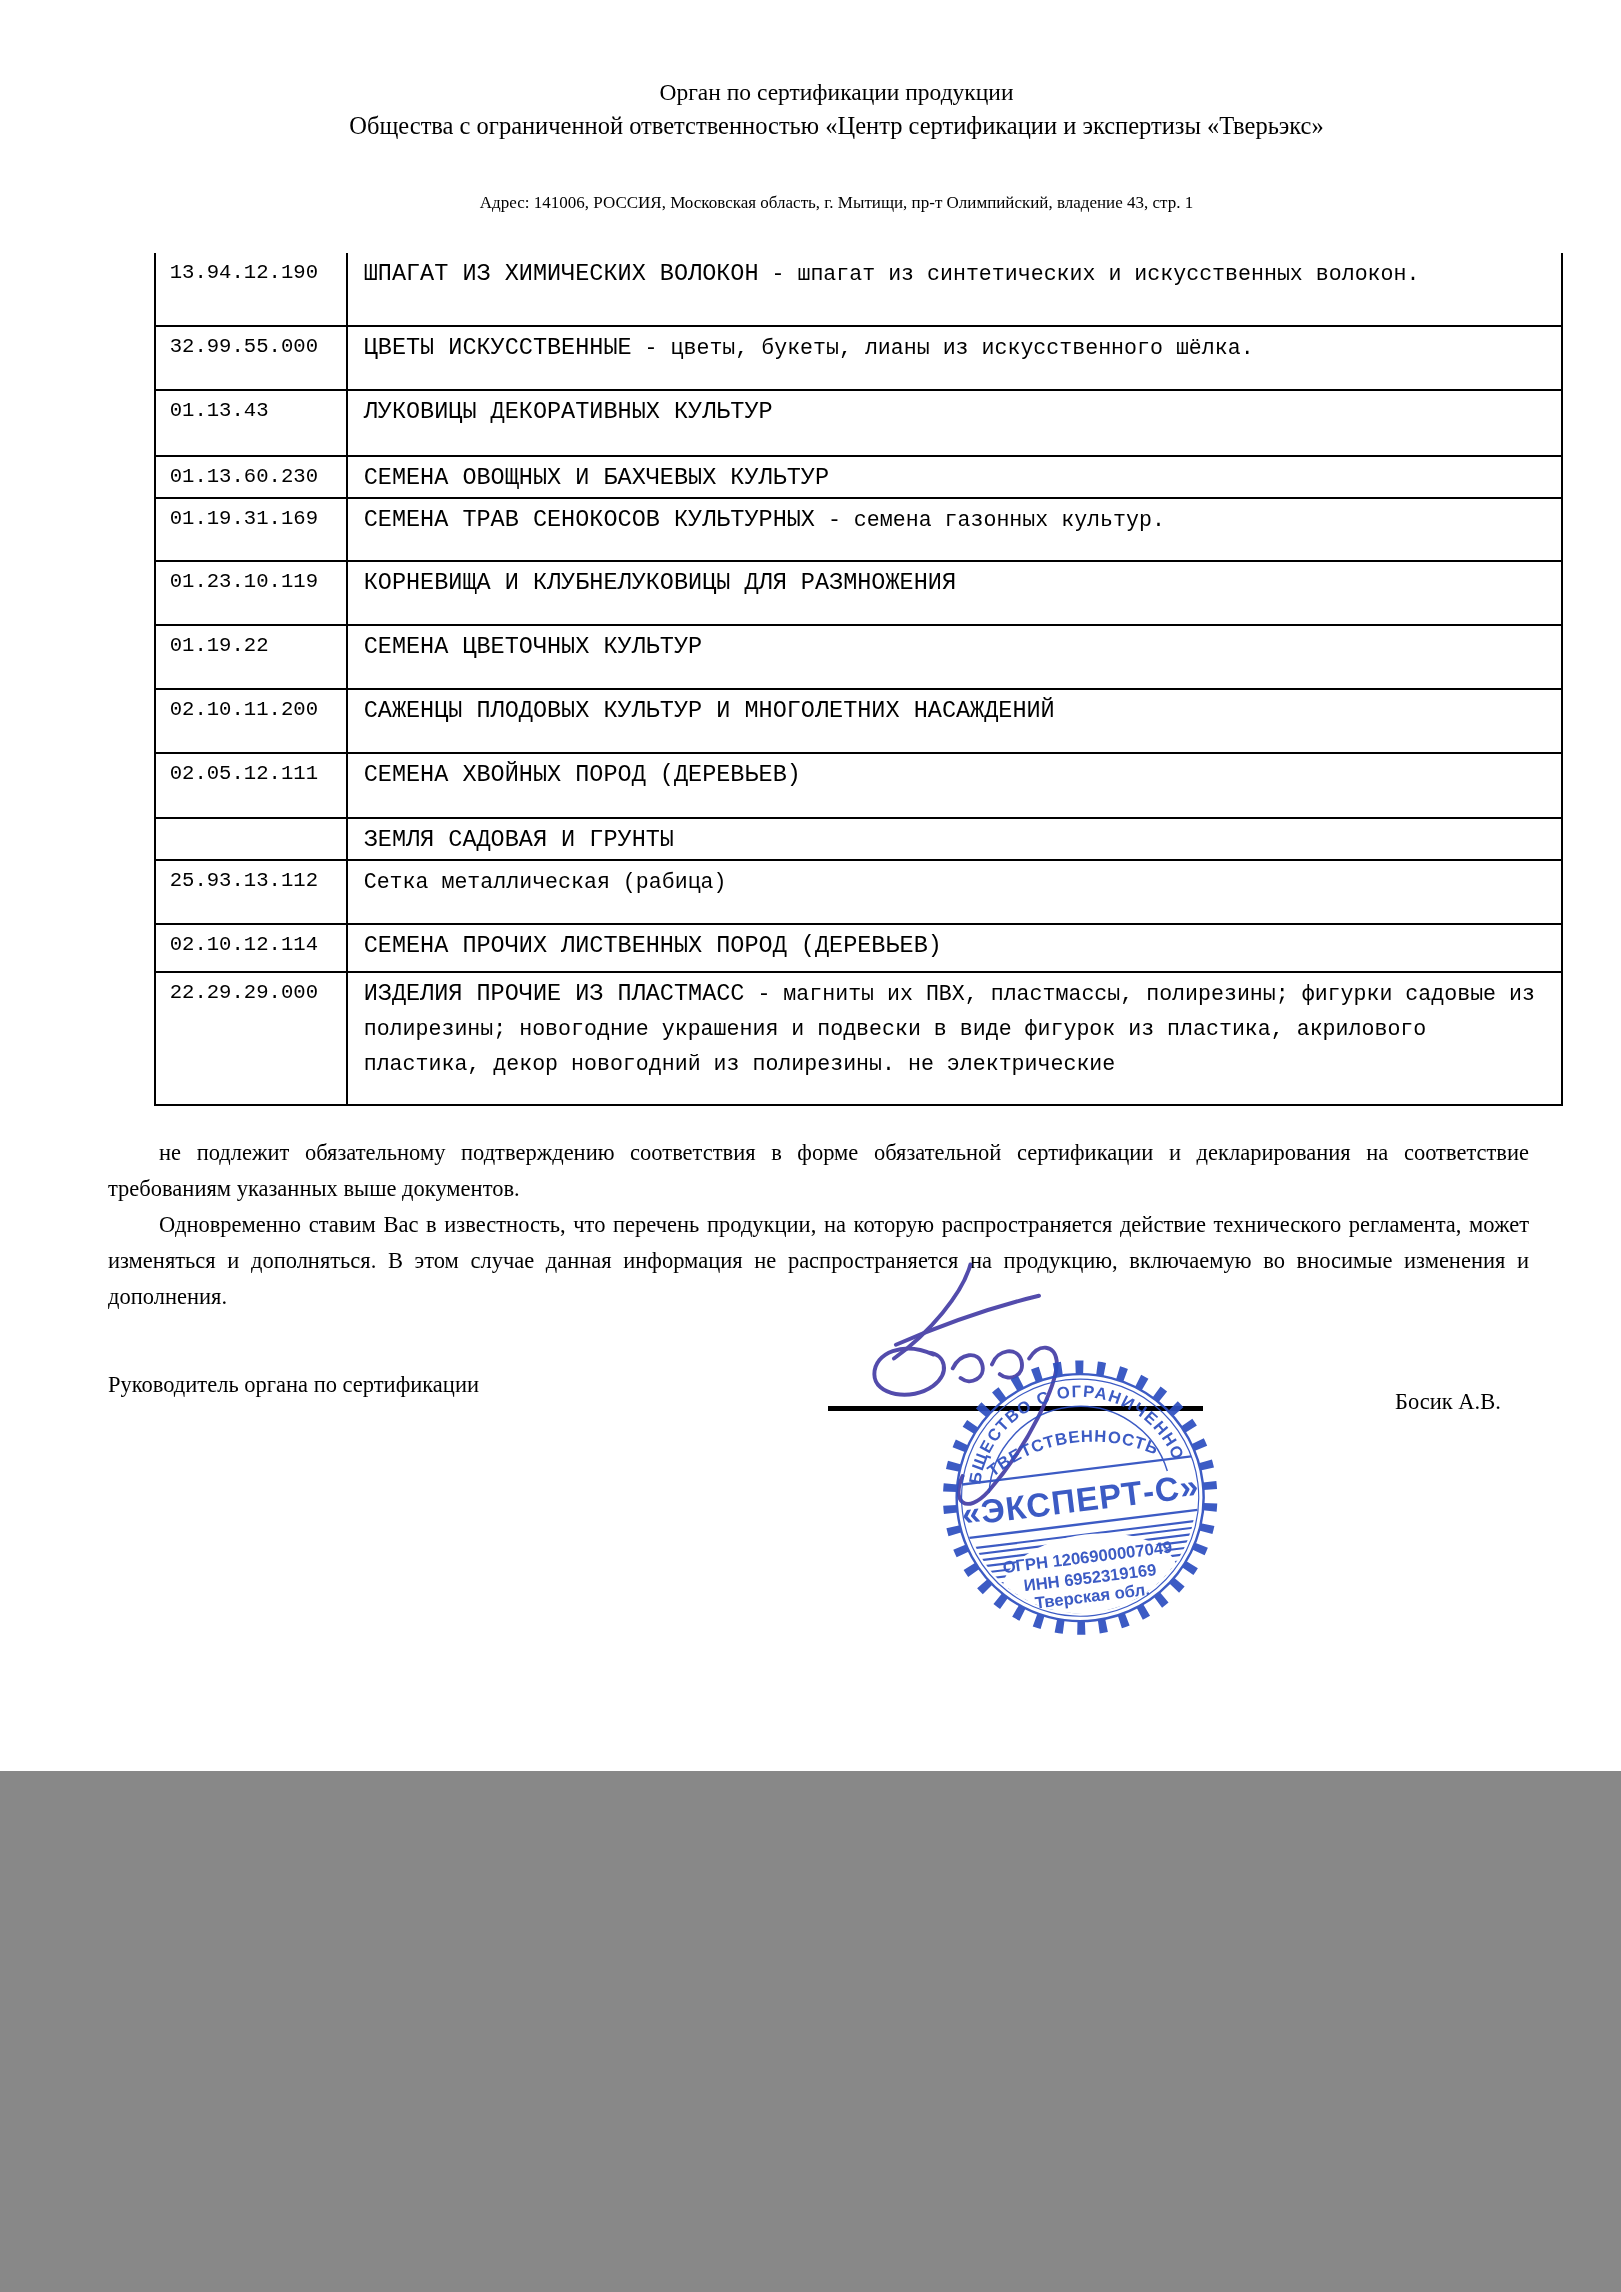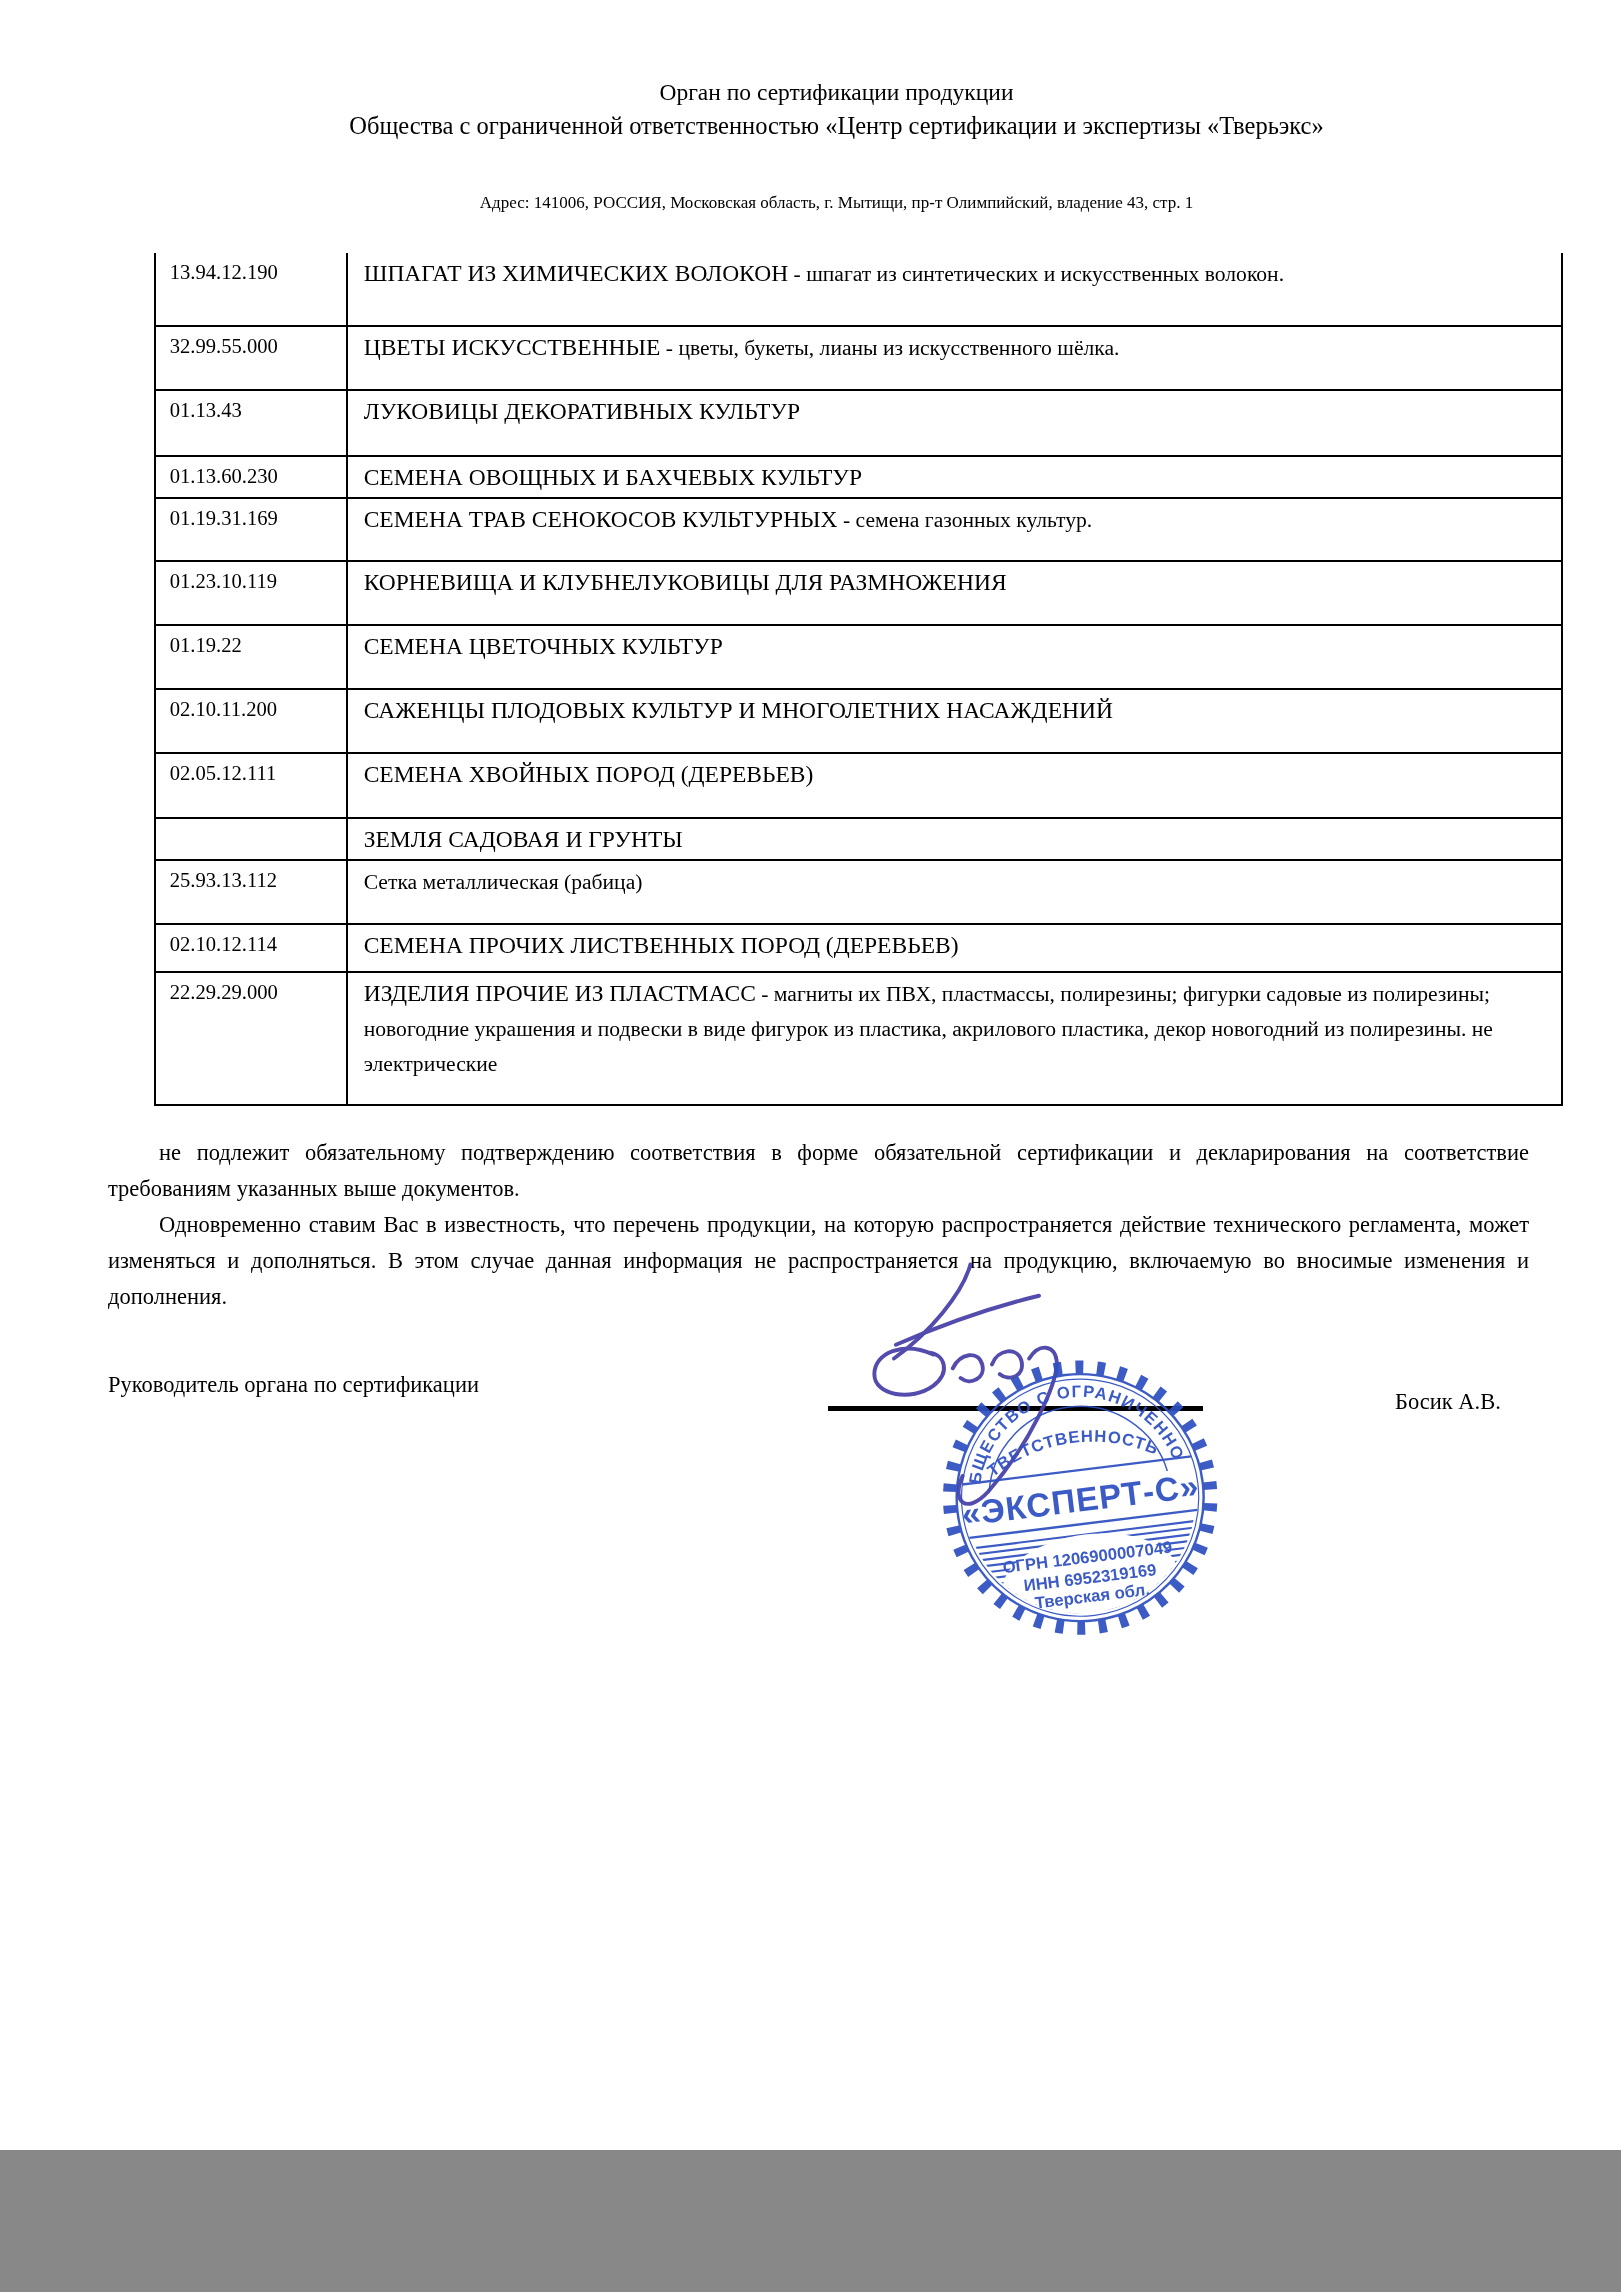--- a/index.html
+++ b/index.html
@@ -1,32 +1,32 @@
 <!DOCTYPE html>
 <html><head>
 <meta charset="utf-8">
 <style>
   * { margin:0; padding:0; box-sizing:border-box; }
   html,body { background:#888; }
   .page {
-    position:relative; width:1621px; height:2150px; margin:0 auto;
+    position:relative; width:1621px; height:1771px; margin:0 auto;
     background:#ffffff; color:#000;
     font-family:"Liberation Serif","DejaVu Serif",serif;
     overflow:hidden;
   }
   
   .doc-header { padding-top:76px; text-align:center; width:1457px; margin-left:108px; }
   .h-line1 { font-size:23.5px; line-height:33px; }
   .h-line2 { font-size:24.5px; line-height:33px; }
   .h-line3 { font-size:23.5px; line-height:33px; }
   .h-line4 { font-size:17px; line-height:25.5px;margin-top:48px; }
   
   .doc-table {
     margin:37px 0 0 154px; width:1409px;
-    border-left:2.9px solid #000; border-right:2.9px solid #000;
+    border-left:2.9px solid #000; border-right:2.9px solid #000;font-family:Liberation Mono, monospace;
   }
   .t-row { display:flex; border-bottom:2.9px solid #000; }
   .t-code {
     width:192px; flex:0 0 192px; border-right:2.9px solid #000;
     font-size:20.6px; line-height:31px; padding:4.9px 5.9px 0 13.7px;
   }
   .t-desc { flex:1 1 auto; font-size:21.6px; line-height:35px; padding:3.9px 17.6px 0 15.7px; }
   .t-caps { font-size:23.5px; }
   .t-rest { font-size:21.6px; }
   .t-row:nth-child(1){min-height:74px}  .t-row:nth-child(2){min-height:64px}

